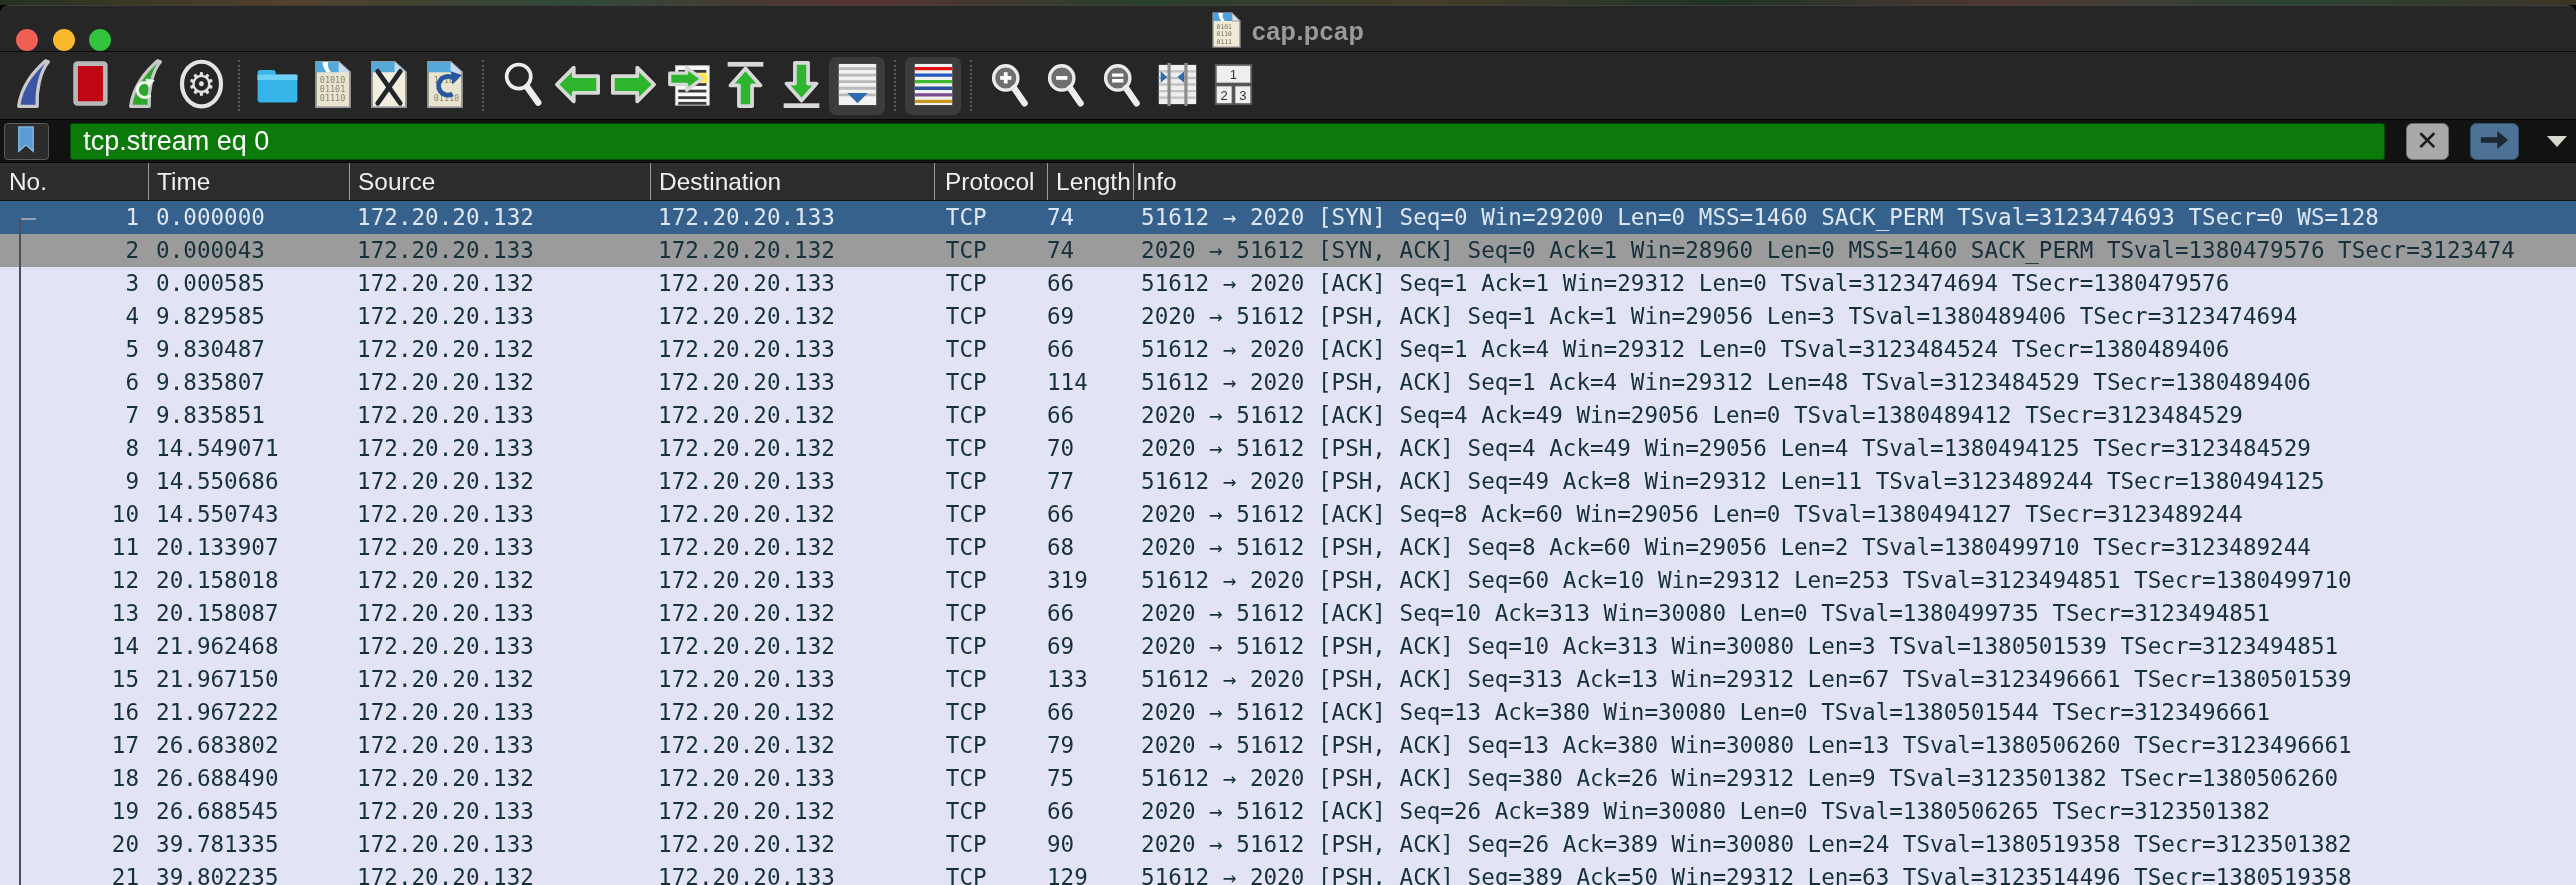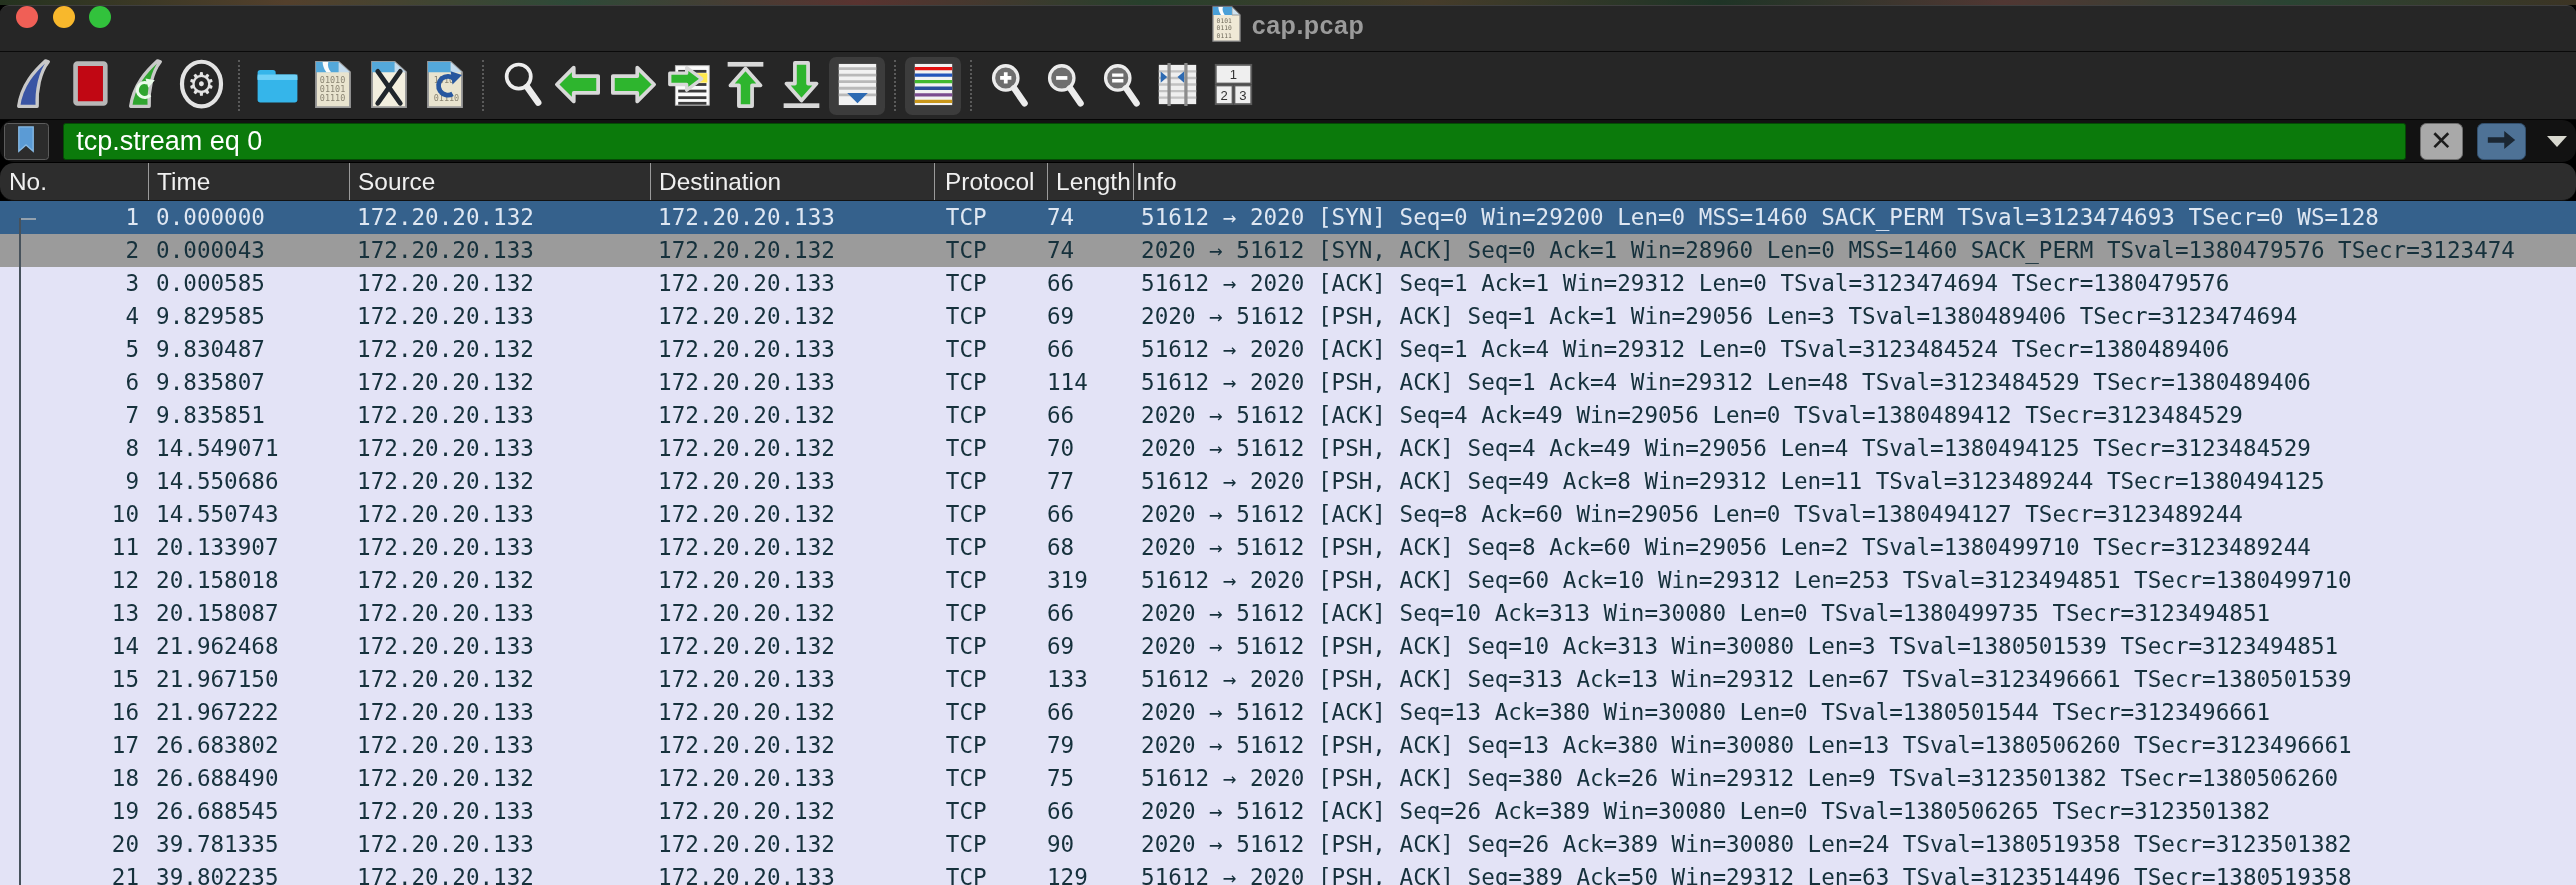--- a/index.html
+++ b/index.html
@@ -6,55 +6,55 @@
   html,body { width: 2576px; height: 885px; overflow: hidden; background:#000; }
   body { font-family: "Liberation Sans", sans-serif; position: relative; }
 
   
   .desktop-strip { height:5.4px; width:100%;
     background: linear-gradient(90deg,#24321f,#54402c,#2e4a38,#5a3330,#27402c,#463c2a,#1e3426,#513733,#2a4433,#3c3424); }
 
   
   .titlebar { height:47px; background:#262626; border-top:0.9px solid #3f3f3f;
     border-bottom:0.9px solid #0a0a0a; border-radius:9px 9px 0 0;
-    display:flex; align-items:flex-start; position:relative; }
+    display:flex; align-items:flex-end; position:relative; }
   .traffic { display:flex; gap:14.5px; margin-left:16.3px; }
   .light { width:22px; height:22px; border-radius:50%; }
   .light.red { background:#f05f56; }
   .light.yellow { background:#f8b82c; }
   .light.green { background:#32c23c; }
   .title-center { position:absolute; left:0; right:0; display:flex; justify-content:center;
     align-items:center; gap:11px; pointer-events:none; }
   .title-text { font-size:25px; font-weight:bold; color:#9b9b9b; letter-spacing:0.5px; }
 
   
   .toolbar { height:68px; background:#262626; border-bottom:0.9px solid #050505;
     display:flex; align-items:center; padding-left:5.4px; }
   .tb-btn { width:56px; height:58px; display:flex; align-items:center; justify-content:center;
     flex:none; border-radius:7.2px; }
   .tb-btn.toggled { background:#3c3c3c; }
   .tb-sep { width:1.8px; height:51px; border-left:2.7px dotted #5a5a5a; margin:0 9px; flex:none; }
 
   
   .filterbar { height:43px; background:#121212; border-bottom:0.9px solid #000;
-    display:flex; align-items:center; padding:0 3.6px; gap:14px;border-radius:14px; }
+    display:flex; align-items:center; padding:0 3.6px; gap:21px; }
   .bookmark-btn { width:45px; height:37px; background:#2c2c2c; border:0.9px solid #5c5c5c;
     border-radius:3.6px; display:flex; align-items:center; justify-content:center; flex:none; }
   .filter-input { flex:1; height:37px; background:#0b7a0b; border:0.9px solid #044a04; border-radius:2.7px;
     color:#fff; font-size:27px; font-family:"Liberation Sans",sans-serif; padding:0 12.7px; outline:none; }
   .filter-clear { width:43px; height:37px; background:#a9a9a9; border:0.9px solid #6e6e6e; border-radius:6.3px;
     display:flex; align-items:center; justify-content:center; font-size:27px; color:#1c1c1c; flex:none; }
   .filter-apply { width:49px; height:37px; background:#4e7296; border:0.9px solid #33506e; border-radius:6.3px;
     display:flex; align-items:center; justify-content:center; flex:none; }
   .filter-caret { width:0; height:0; border-left:10px solid transparent; border-right:10px solid transparent;
     border-top:11.8px solid #d8d8cf; margin:0 5.4px 0 7.2px; flex:none; }
 
   
   .pkt-header { height:38px; background:#2d2d2d; display:flex; color:#f0f0f0; font-size:24.4px;
-    align-items:center; border-bottom:0.9px solid #111;border-radius:14px; }
+    align-items:center; border-bottom:0.9px solid #111; }
   .hcell { height:100%; display:flex; align-items:center; overflow:hidden; white-space:nowrap; }
   .hcell + .hcell { border-left:1.8px solid #9a9a9a; }
   .rows { position:relative; background:#e3e3f6; height:684px; overflow:hidden; }
   .prow { height:33px; display:flex; font-family:"DejaVu Sans Mono","Liberation Mono",monospace;
     font-size:22.6px; line-height:33px; color:#16313c; white-space:nowrap; }
   .prow.normal   { background:#e3e3f6; }
   .prow.gray     { background:#9b9b9b; }
   .prow.selected { background:#35618c; color:#dfe7f2; }
 
   .c-no    { width:148px; text-align:right; padding-right:9px; flex:none; }

